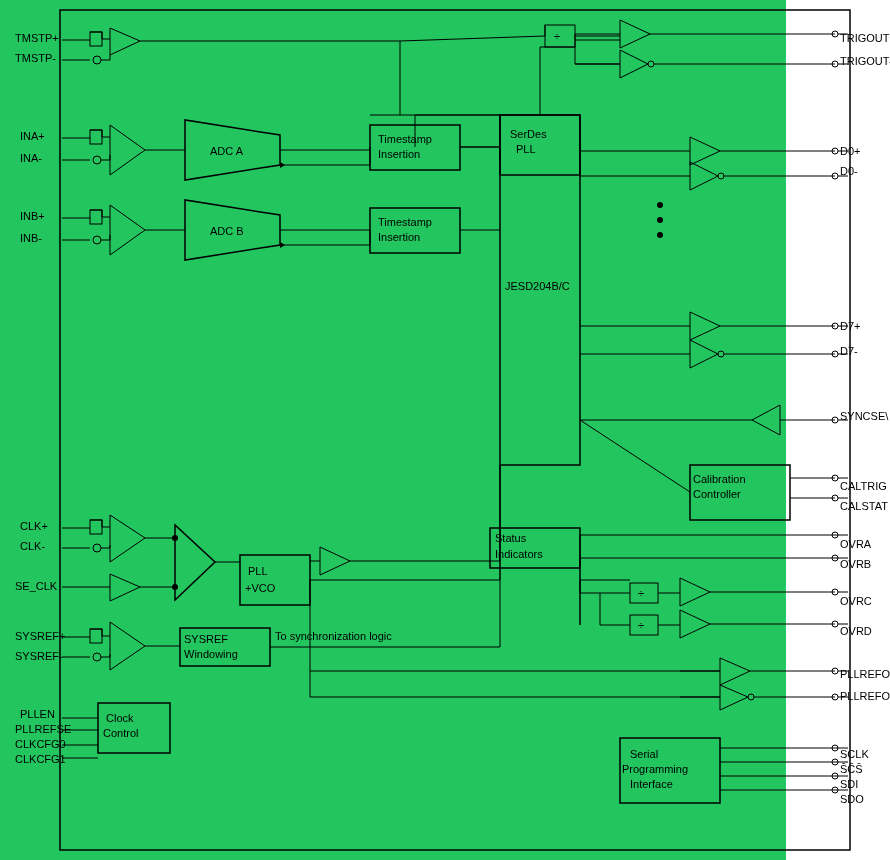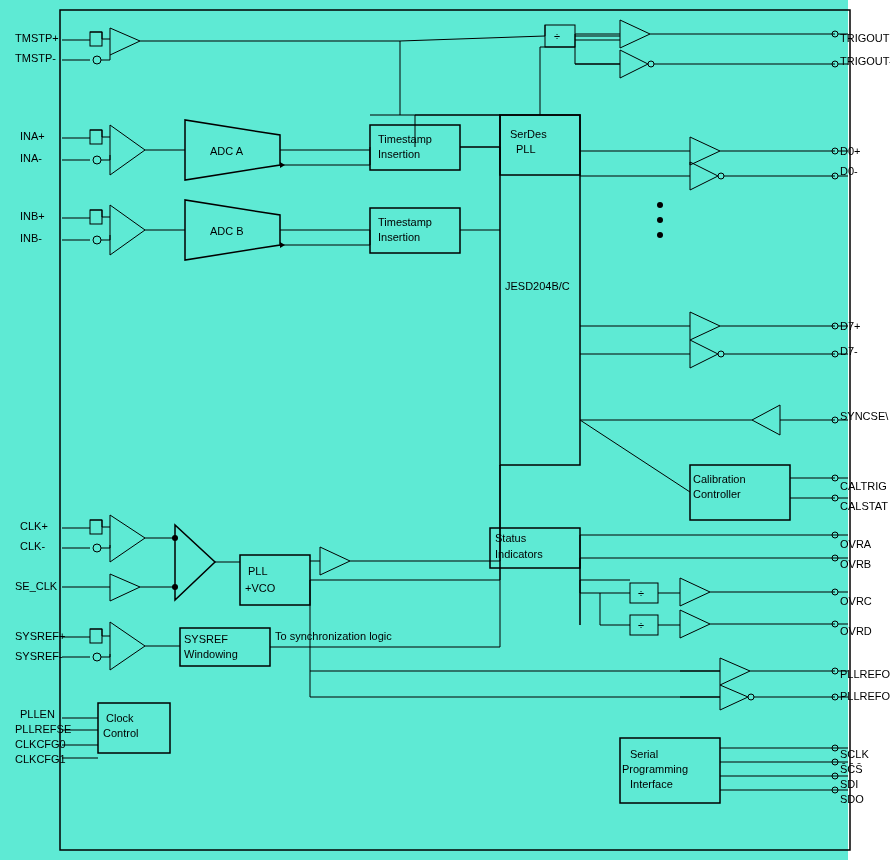--- a/index.html
+++ b/index.html
@@ -6,23 +6,23 @@
     body {
       background: #fff;
       font-family: Arial, sans-serif;
       font-size: 11px;
       width: 890px;
       height: 860px;
       overflow: hidden;
     }
     .diagram-container {
       position: relative;
-      width: 848px;
+      width: 786px;
       height: 860px;
-      background: #5eead4;
+      background: #22c55e;
     }
     svg {
       position: absolute;
       top: 0; left: 0;
       width: 890px;
       height: 860px;
     }
     
     text {
       font-family: Arial, sans-serif;

